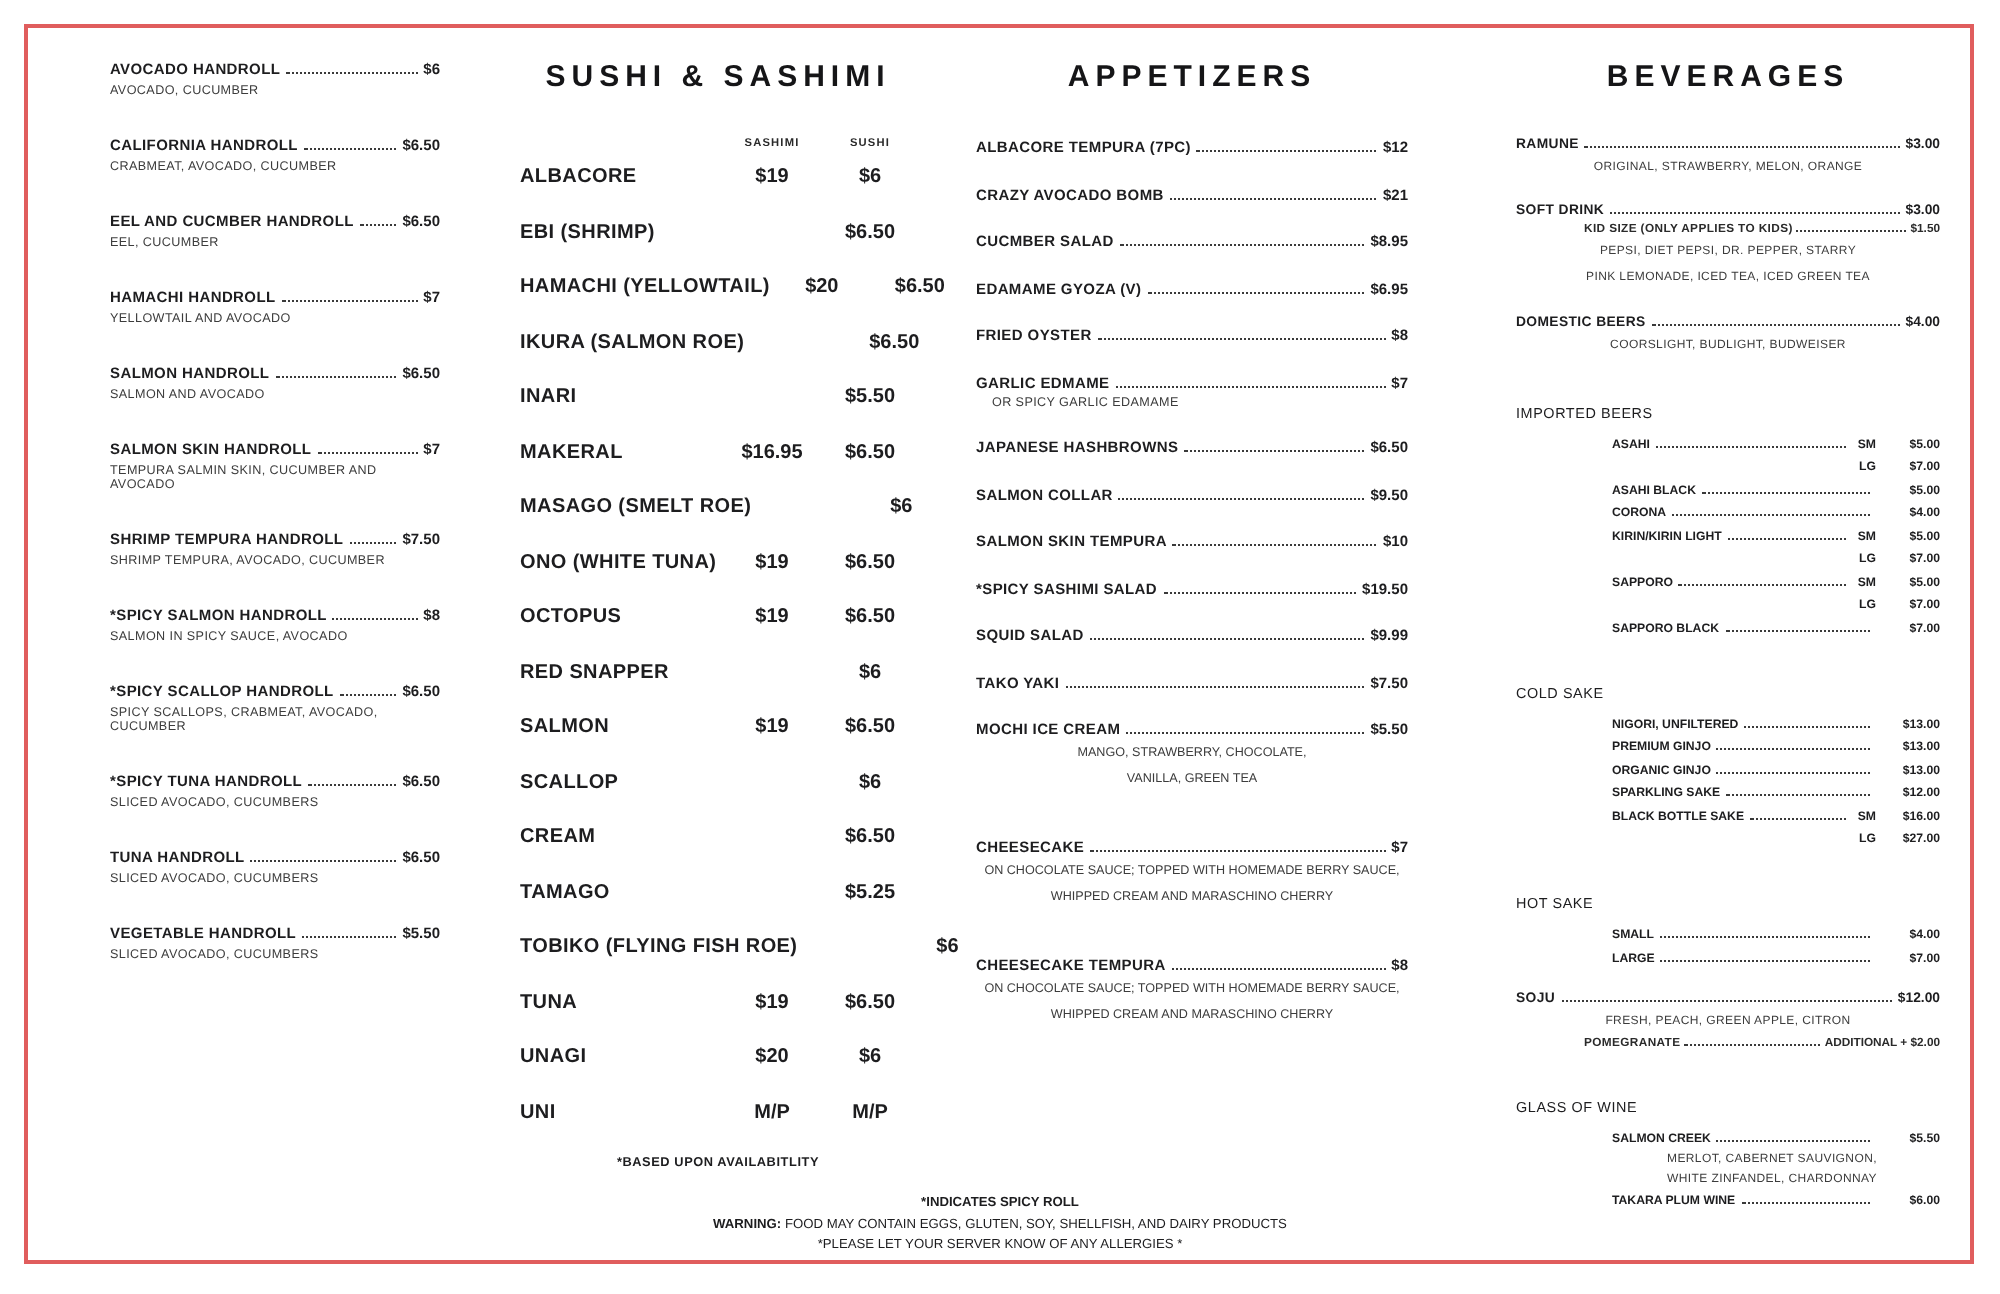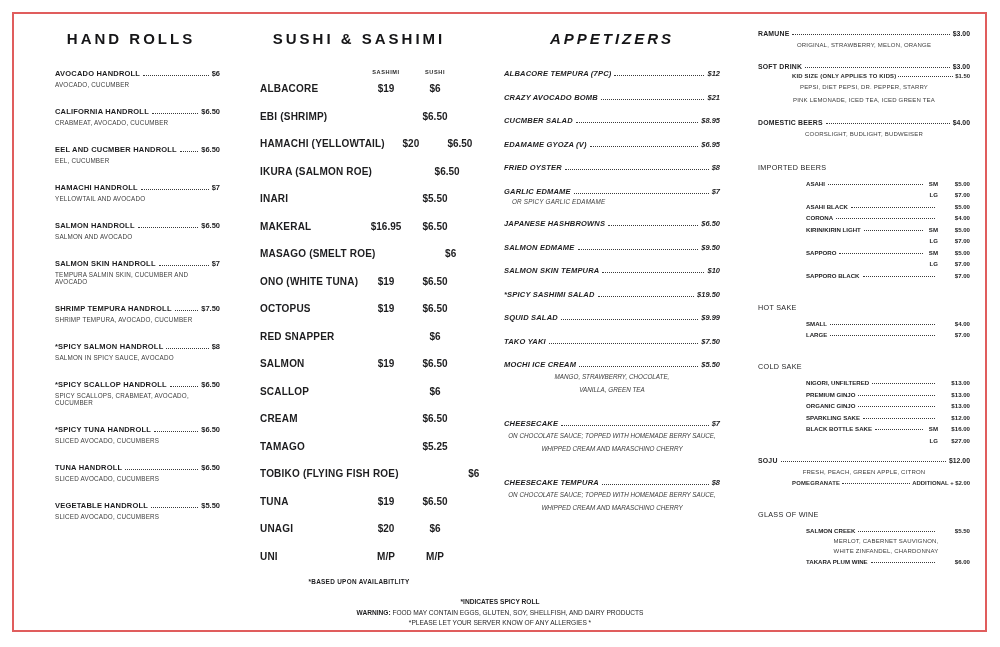--- a/index.html
+++ b/index.html
@@ -12,21 +12,21 @@
     overflow:hidden;
   }
   .frame {
     position:absolute; left:12px; top:12px; right:13px; bottom:15px;
     border:2px solid #e05d5d;
     pointer-events:none;
   }
   .col { position:absolute; top:30px; }
   .col1 { left:42px;  width:178px; }
   .col2 { left:260px; width:198px; }
-  .col3 { left:504px; width:216px;font-style:italic; }
+  .col3 { left:488px; width:216px; }
   .col4 { left:758px; width:212px; }
 
   .sec-title {
     font-size:15px; font-weight:bold; letter-spacing:3px;
     text-align:center; white-space:nowrap; margin-bottom:22px;
     color:#151517;
   }
   
   .dot-row { display:flex; align-items:flex-end; font-size:7.5px; font-weight:bold; }
   .dr-name { white-space:nowrap; letter-spacing:.2px; }
@@ -69,21 +69,20 @@
   
   .footer { position:absolute; left:0; right:0; bottom:19px; text-align:center; font-size:6.6px; line-height:1.55; color:#1d1d1f; }
   .footer .f-bold { font-weight:bold; }
 </style>
 </head>
 <body>
 
 <div class="frame"></div>
 
 <section class="col col1">
-  <h1 class="sec-title">HAND ROLLS</h1>
   <div id="hand-rolls-list">
       <div class="menu-item">
         <div class="dot-row">
           <span class="dr-name">AVOCADO HANDROLL</span>
           <span class="leader"></span>
           <span class="dr-price">$6</span>
         </div>
         <div class="item-desc">AVOCADO, CUCUMBER</div>
       </div>
       <div class="menu-item">
@@ -327,21 +326,21 @@
       </div>
       <div class="app-item">
         <div class="dot-row">
           <span class="dr-name">JAPANESE HASHBROWNS</span>
           <span class="leader"></span>
           <span class="dr-price">$6.50</span>
         </div>
       </div>
       <div class="app-item">
         <div class="dot-row">
-          <span class="dr-name">SALMON EDMAME</span>
+          <span class="dr-name">SALMON COLLAR</span>
           <span class="leader"></span>
           <span class="dr-price">$9.50</span>
         </div>
       </div>
       <div class="app-item">
         <div class="dot-row">
           <span class="dr-name">SALMON SKIN TEMPURA</span>
           <span class="leader"></span>
           <span class="dr-price">$10</span>
         </div>
@@ -393,20 +392,21 @@
           <span class="leader"></span>
           <span class="dr-price">$8</span>
         </div>
         <div class="dessert-desc">ON CHOCOLATE SAUCE; TOPPED WITH HOMEMADE BERRY SAUCE,</div>
         <div class="dessert-desc">WHIPPED CREAM AND MARASCHINO CHERRY</div>
       </div>
     </div>
 </section>
 
 <section class="col col4">
+  <h1 class="sec-title">BEVERAGES</h1>
   <div id="beverages-list">
       <div class="bev-item">
         <div class="dot-row bev-main">
           <span class="dr-name">RAMUNE</span>
           <span class="leader"></span>
           <span class="dr-price">$3.00</span>
         </div>
         <div class="bev-desc">ORIGINAL, STRAWBERRY, MELON, ORANGE</div>
       </div>
       <div class="bev-item">
@@ -476,33 +476,20 @@
           <span class="be-size">LG</span>
           <span class="be-price">$7.00</span>
         </div>
         <div class="bev-entry-row">
           <span class="be-name">SAPPORO BLACK</span>
           <span class="leader"></span>
           <span class="be-price">$7.00</span>
         </div>
       </div>
       <div class="bev-group">
-        <div class="bev-heading">HOT SAKE</div>
-        <div class="bev-entry-row">
-          <span class="be-name">SMALL</span>
-          <span class="leader"></span>
-          <span class="be-price">$4.00</span>
-        </div>
-        <div class="bev-entry-row">
-          <span class="be-name">LARGE</span>
-          <span class="leader"></span>
-          <span class="be-price">$7.00</span>
-        </div>
-      </div>
-      <div class="bev-group">
         <div class="bev-heading">COLD SAKE</div>
         <div class="bev-entry-row">
           <span class="be-name">NIGORI, UNFILTERED</span>
           <span class="leader"></span>
           <span class="be-price">$13.00</span>
         </div>
         <div class="bev-entry-row">
           <span class="be-name">PREMIUM GINJO</span>
           <span class="leader"></span>
           <span class="be-price">$13.00</span>
@@ -520,20 +507,33 @@
         <div class="bev-entry-row">
           <span class="be-name">BLACK BOTTLE SAKE</span>
           <span class="leader"></span>
           <span class="be-size">SM</span>
           <span class="be-price">$16.00</span>
         </div>
         <div class="bev-entry-row">
           <span class="be-spacer"></span>
           <span class="be-size">LG</span>
           <span class="be-price">$27.00</span>
+        </div>
+      </div>
+      <div class="bev-group">
+        <div class="bev-heading">HOT SAKE</div>
+        <div class="bev-entry-row">
+          <span class="be-name">SMALL</span>
+          <span class="leader"></span>
+          <span class="be-price">$4.00</span>
+        </div>
+        <div class="bev-entry-row">
+          <span class="be-name">LARGE</span>
+          <span class="leader"></span>
+          <span class="be-price">$7.00</span>
         </div>
       </div>
       <div class="bev-item">
         <div class="dot-row bev-main">
           <span class="dr-name">SOJU</span>
           <span class="leader"></span>
           <span class="dr-price">$12.00</span>
         </div>
         <div class="bev-desc">FRESH, PEACH, GREEN APPLE, CITRON</div>
         <div class="bev-subrow">

